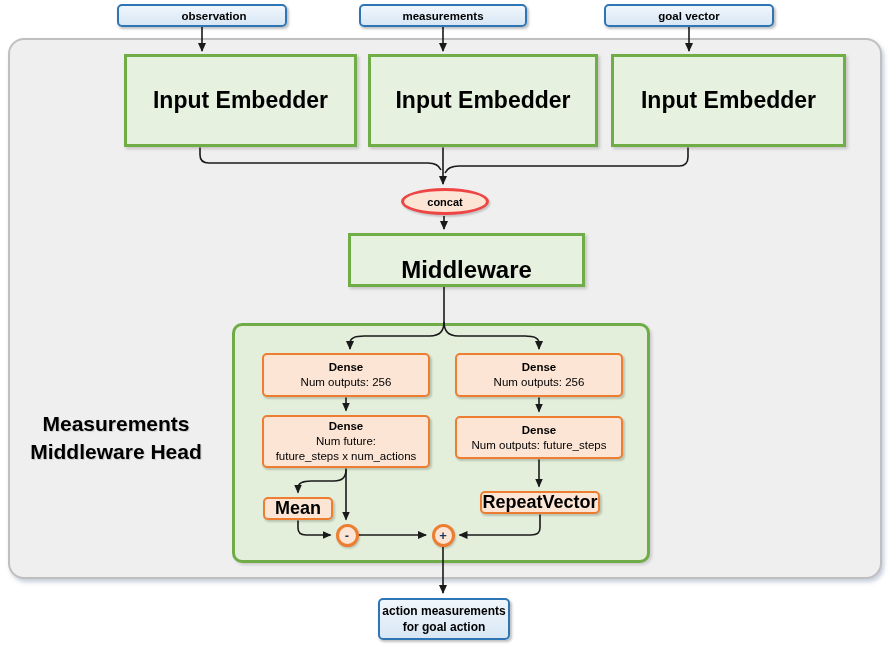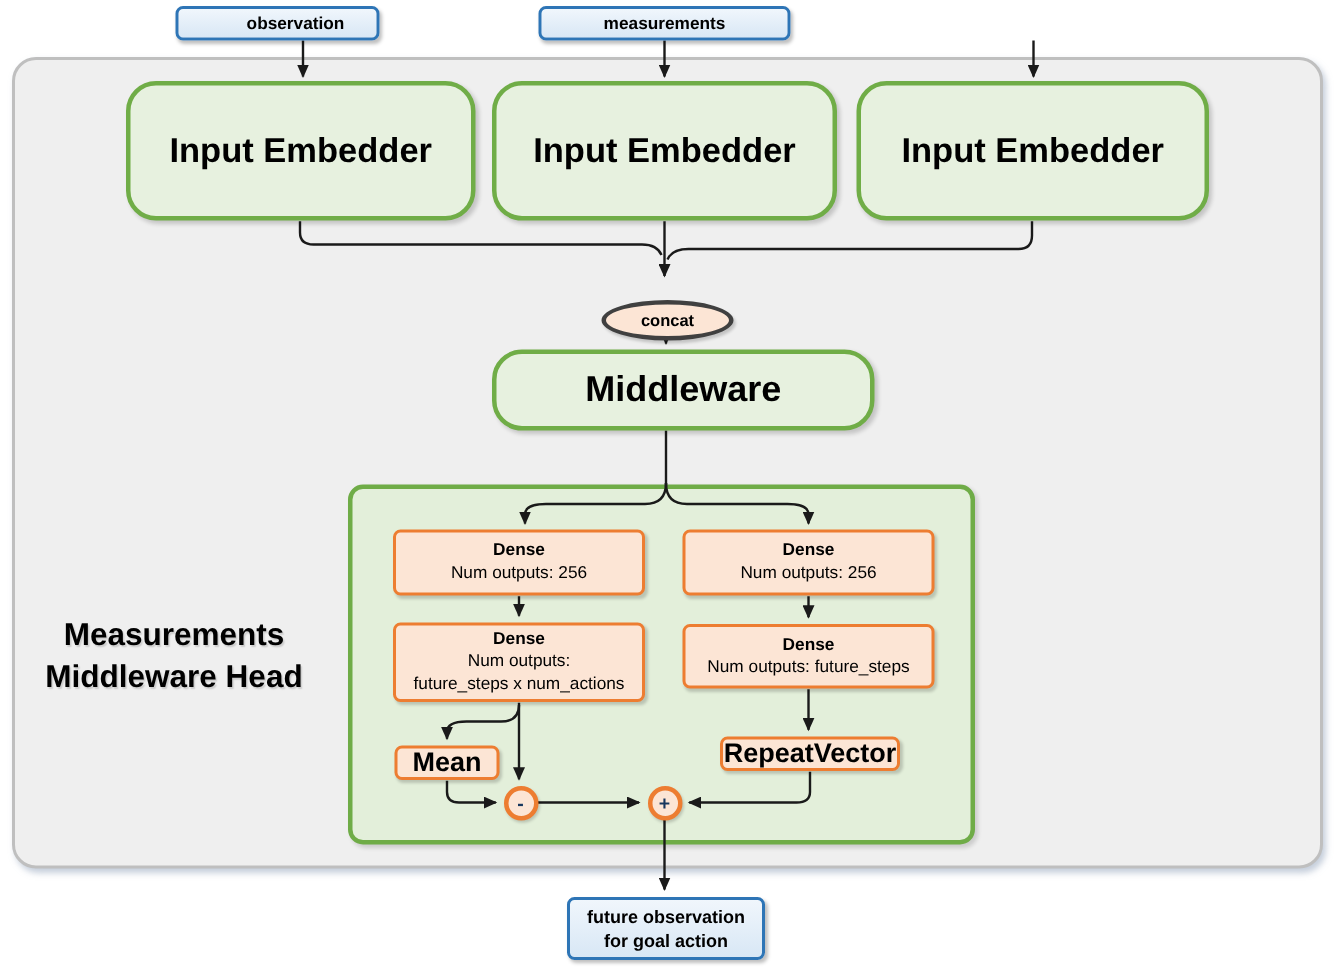--- a/index.html
+++ b/index.html
@@ -15,36 +15,37 @@
     background:#EFEFEF; border:2px solid #BFBFBF; border-radius:16px;
     box-shadow:2px 3px 4px rgba(150,165,190,0.55); z-index:0; box-sizing:border-box;
   }
   .inner-box {
     position:absolute; left:232px; top:323px; width:418px; height:240px;
     background:#E3EFDA; border:3px solid #6FAC47; border-radius:10px;
     box-shadow:2px 2px 3px rgba(0,0,0,0.15); z-index:1; box-sizing:border-box;
   }
   .connectors { position:absolute; left:0; top:0; z-index:2; }
   .green-box {
-    background:#E7F1DF; border:3px solid #70AD47; border-radius:20px;
+    background:#E7F1DF; border:3px solid #70AD47; border-radius:0;
     box-shadow:2px 2px 3px rgba(0,0,0,0.18);
+    margin-left:40px;
   }
   .blue-box {
     background:linear-gradient(#F0F6FC, #D8E7F5); border:2.5px solid #2E75B6; border-radius:5px;
     box-shadow:1.5px 2px 2.5px rgba(0,0,0,0.25);
     font-weight:bold; font-size:11.5px;
   }
   .orange-box {
     background:#FCE5D5; border:2.5px solid #ED7D31; border-radius:5px;
     box-shadow:1.5px 2px 2px rgba(0,0,0,0.18);
   }
   .ellipse {
-    background:#FCE5D5; border:3px solid #404040; border-radius:50%;
+    background:#FCE5D5; border:3px solid #ef4444; border-radius:50%;
     box-shadow:1.5px 2px 2px rgba(0,0,0,0.18);
-    font-weight:bold; font-size:11px;margin-top:12px;
+    font-weight:bold; font-size:11px;
   }
   .op-circle {
     background:#FCE5D5; border:3px solid #ED7D31; border-radius:50%;
     font-weight:bold; font-size:13px; color:#17375E; line-height:1;
     box-shadow:1px 1.5px 2px rgba(0,0,0,0.18);
   }
   .embedder { font-weight:bold; font-size:23px; }
   .middleware { font-weight:bold; font-size:24px; }
   .dense { flex-direction:column; font-size:11.5px; line-height:15px;justify-content:center; }
   .dense .t { font-weight:bold; }
@@ -86,57 +87,60 @@
       <path d="M346 468.5 L346 519.5" marker-end="url(#arrow)"></path>
       <path d="M346 470 Q346 481 334 481 L311 481 Q298 481 298 488 L298 492.5" marker-end="url(#arrow)"></path>
       <path d="M298 520.5 L298 528 Q298 535 306 535 L330.5 535" marker-end="url(#arrow)"></path>
       <path d="M357.5 535 L426 535" marker-end="url(#arrow)"></path>
       <path d="M540 514.5 L540 528 Q540 535 531 535 L459.5 535" marker-end="url(#arrow)"></path>
       <path d="M539 459.5 L539 486.5" marker-end="url(#arrow)"></path>
       <path d="M443 546 L443 593" marker-end="url(#arrow)"></path>
     </g>
   </svg>
 
-  <div class="node blue-box" style="left:117px;top:4px;width:136px;height:23px;padding-left:24px;">
+  <div class="node blue-box" style="left:117px;top:4px;width:170px;height:23px;padding-left:24px;">
     <span>observation</span>
   </div>
   <div class="node blue-box" style="left:359px;top:4px;width:168px;height:23px;">
     <span>measurements</span>
+  </div>
+  <div class="node blue-box" style="left:604px;top:4px;width:170px;height:23px;">
+    <span>goal vector</span>
   </div>
 
   <div class="node green-box embedder" style="left:84px;top:54px;width:233px;height:93px;">
     <span>Input Embedder</span>
   </div>
   <div class="node green-box embedder" style="left:328px;top:54px;width:230px;height:93px;">
     <span>Input Embedder</span>
   </div>
   <div class="node green-box embedder" style="left:571px;top:54px;width:235px;height:93px;">
     <span>Input Embedder</span>
   </div>
 
   <div class="node ellipse" style="left:401px;top:188px;width:88px;height:27px;">
     <span>concat</span>
   </div>
 
-  <div class="node green-box middleware" style="left:328px;top:233px;width:255px;height:54px;">
+  <div class="node green-box middleware" style="left:308px;top:233px;width:237px;height:54px;align-items:flex-end;">
     <span>Middleware</span>
   </div>
 
   <div class="head-label">
     <div>Measurements</div>
     <div>Middleware Head</div>
   </div>
 
   <div class="node orange-box dense" style="left:262px;top:353px;width:168px;height:44px;">
     <div class="t">Dense</div>
     <div>Num outputs: 256</div>
   </div>
   <div class="node orange-box dense" style="left:262px;top:415px;width:168px;height:53px;">
     <div class="t">Dense</div>
-    <div>Num outputs:</div>
+    <div>Num future:</div>
     <div>future_steps x num_actions</div>
   </div>
 
   <div class="node orange-box dense" style="left:455px;top:353px;width:168px;height:44px;">
     <div class="t">Dense</div>
     <div>Num outputs: 256</div>
   </div>
   <div class="node orange-box dense" style="left:455px;top:416px;width:168px;height:43px;">
     <div class="t">Dense</div>
     <div>Num outputs: future_steps</div>
@@ -150,17 +154,17 @@
   </div>
 
   <div class="node op-circle" style="left:335.5px;top:523.5px;width:23px;height:23px;">
     <span>-</span>
   </div>
   <div class="node op-circle" style="left:431.5px;top:523.5px;width:23px;height:23px;">
     <span>+</span>
   </div>
 
   <div class="node blue-box output-box" style="left:378px;top:598px;width:132px;height:42px;">
-    <div>future observation</div>
+    <div>action measurements</div>
     <div>for goal action</div>
   </div>
 
 </div>
 
 </body></html>

